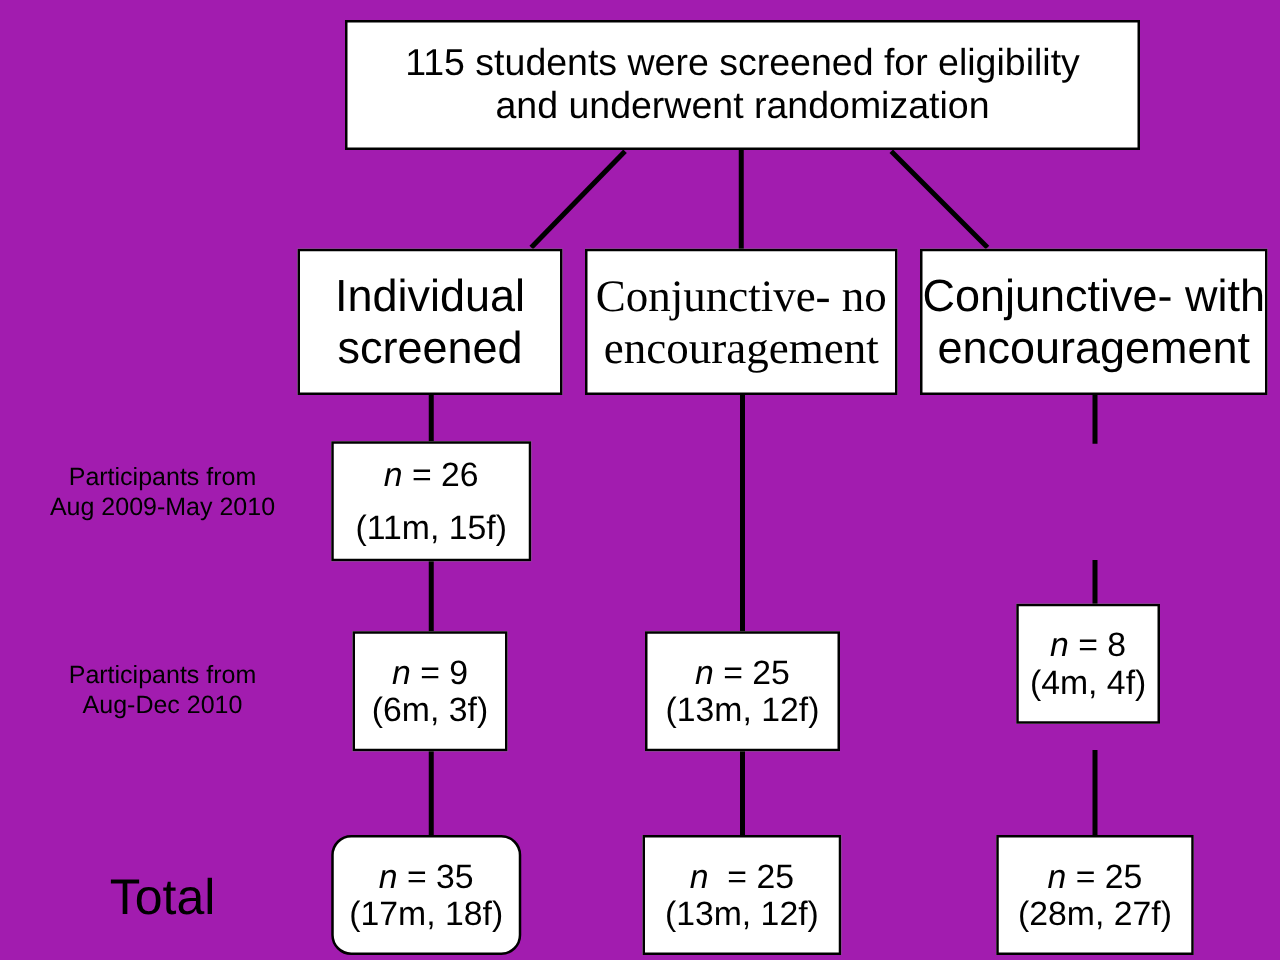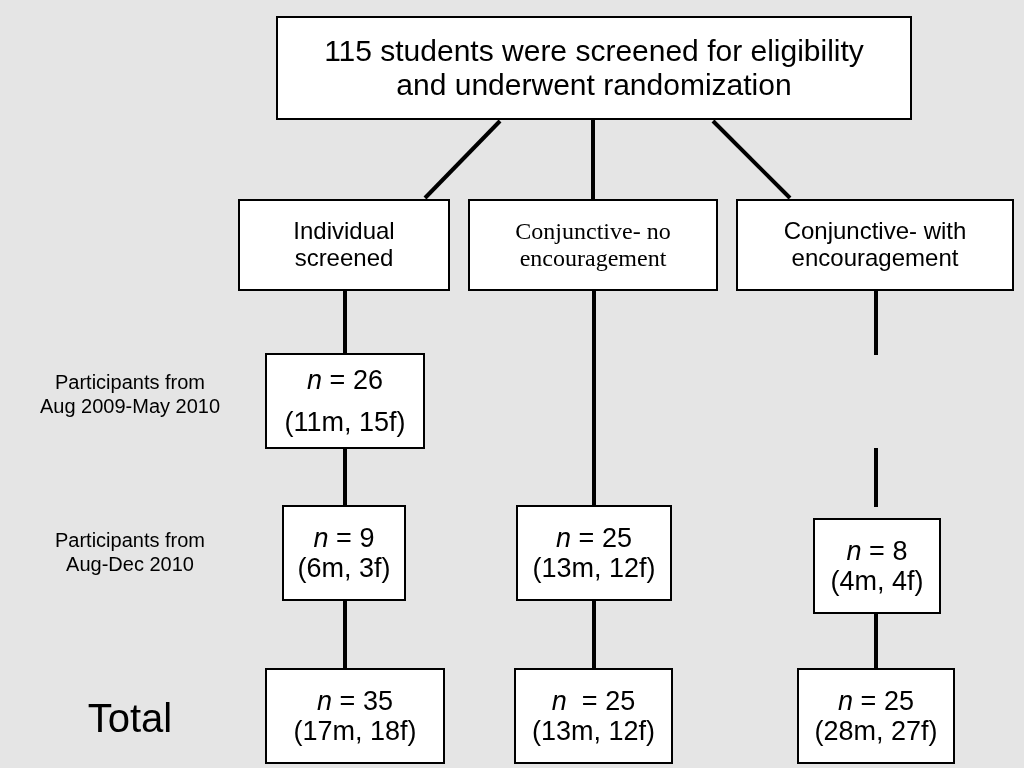--- a/index.html
+++ b/index.html
@@ -8,21 +8,21 @@
     background: #ffffff;
   }
   body {
     font-family: "Liberation Sans", sans-serif;
     color: #000000;
   }
   #canvas {
     position: relative;
     width: 1024px;
     height: 768px;
-    background: #e5e5e5;
+    background: #a21caf;
     overflow: hidden;
   }
   .box {
     position: absolute;
     box-sizing: border-box;
     border: 2px solid #000000;
     background: #ffffff;
     display: flex;
     flex-direction: column;
     align-items: center;
@@ -39,41 +39,41 @@
   #top-box {
     left: 276px;
     top: 16px;
     width: 636px;
     height: 104px;
     font-size: 30px;
     font-weight: 400;
   }
   
   .group-box {
-    font-size: 24px;
+    font-size: 36px;
     font-weight: 400;
-    height: 92px;
+    height: 117px;
   }
   #group-box-0 { left: 238px; top: 199px; width: 212px; }
   #group-box-1 { left: 468px; top: 199px; width: 250px; font-family: Liberation Serif, serif; }
   #group-box-2 { left: 736px; top: 199px; width: 278px; }
   
   .data-box {
     font-size: 27px;
     font-weight: 400;
     height: 96px;
   }
   .data-box .nline { font-style: normal; }
   .data-box .nvar { font-style: italic; }
   #data-box-r0c0 { left: 265px; top: 353px; width: 160px; gap: 12px; }
   #data-box-r0c2 { left: 797px; top: 353px; width: 158px; }
   #data-box-r1c0 { left: 282px; top: 505px; width: 124px; }
   #data-box-r1c1 { left: 516px; top: 505px; width: 156px; }
-  #data-box-r1c2 { left: 813px; top: 518px; width: 128px; }
-  #data-box-r2c0 { left: 265px; top: 668px; width: 180px; }
+  #data-box-r1c2 { left: 813px; top: 483px; width: 115px; }
+  #data-box-r2c0 { left: 265px; top: 668px; width: 152px; border-radius: 16px; }
   #data-box-r2c1 { left: 514px; top: 668px; width: 159px; }
   #data-box-r2c2 { left: 797px; top: 668px; width: 158px; }
   
   .row-label {
     position: absolute;
     text-align: center;
     line-height: 1.2;
     font-weight: 400;
     z-index: 2;
   }

